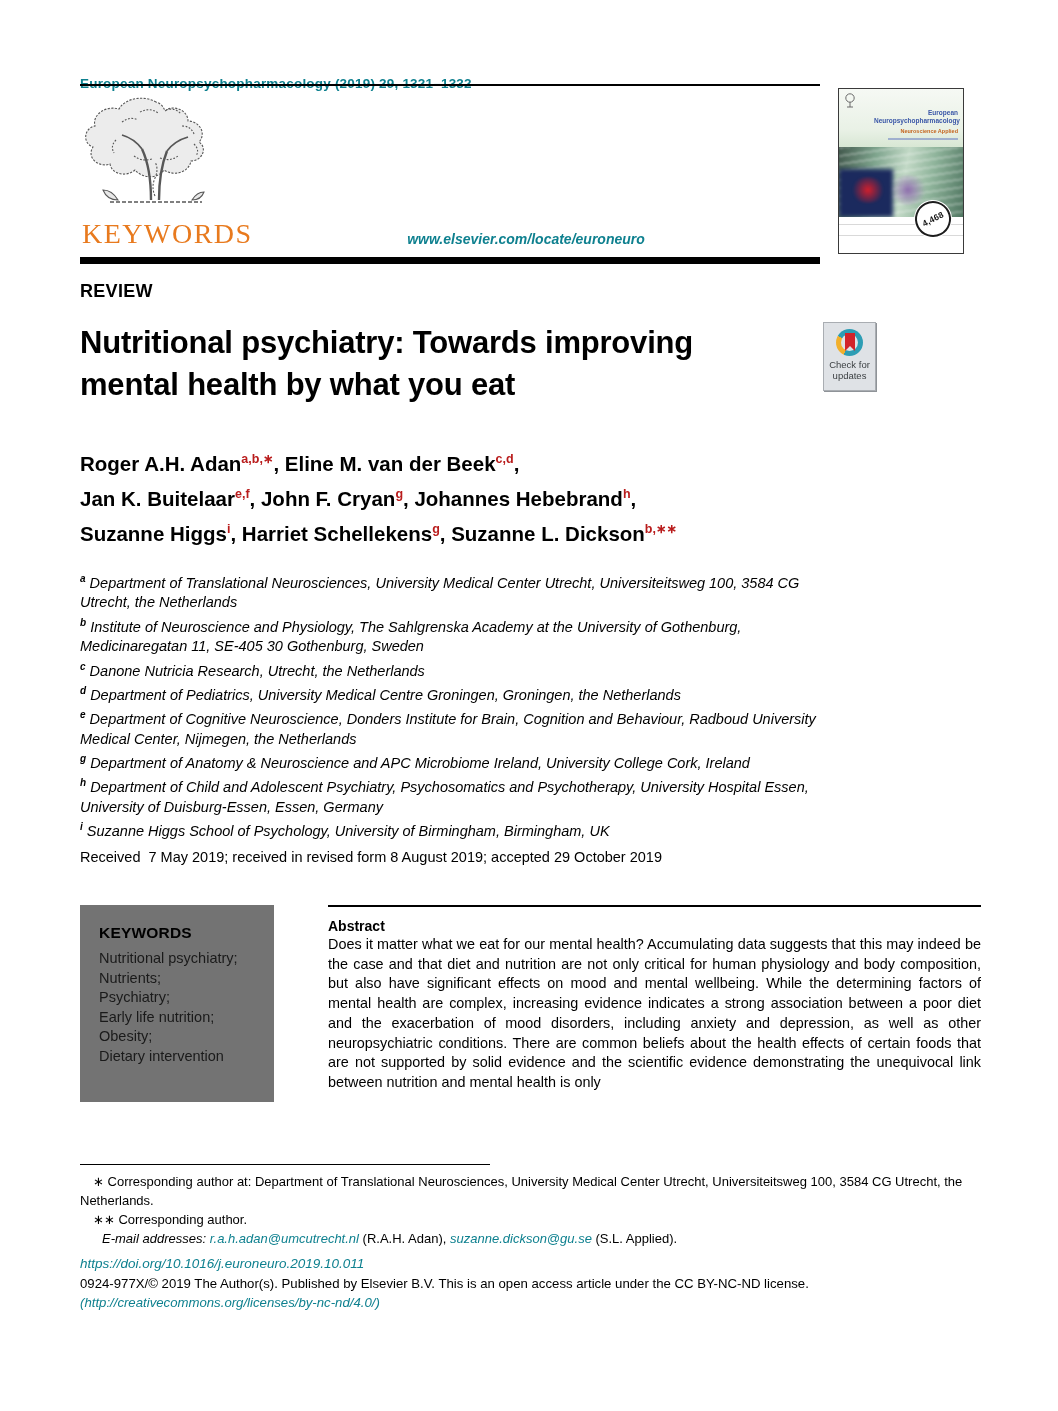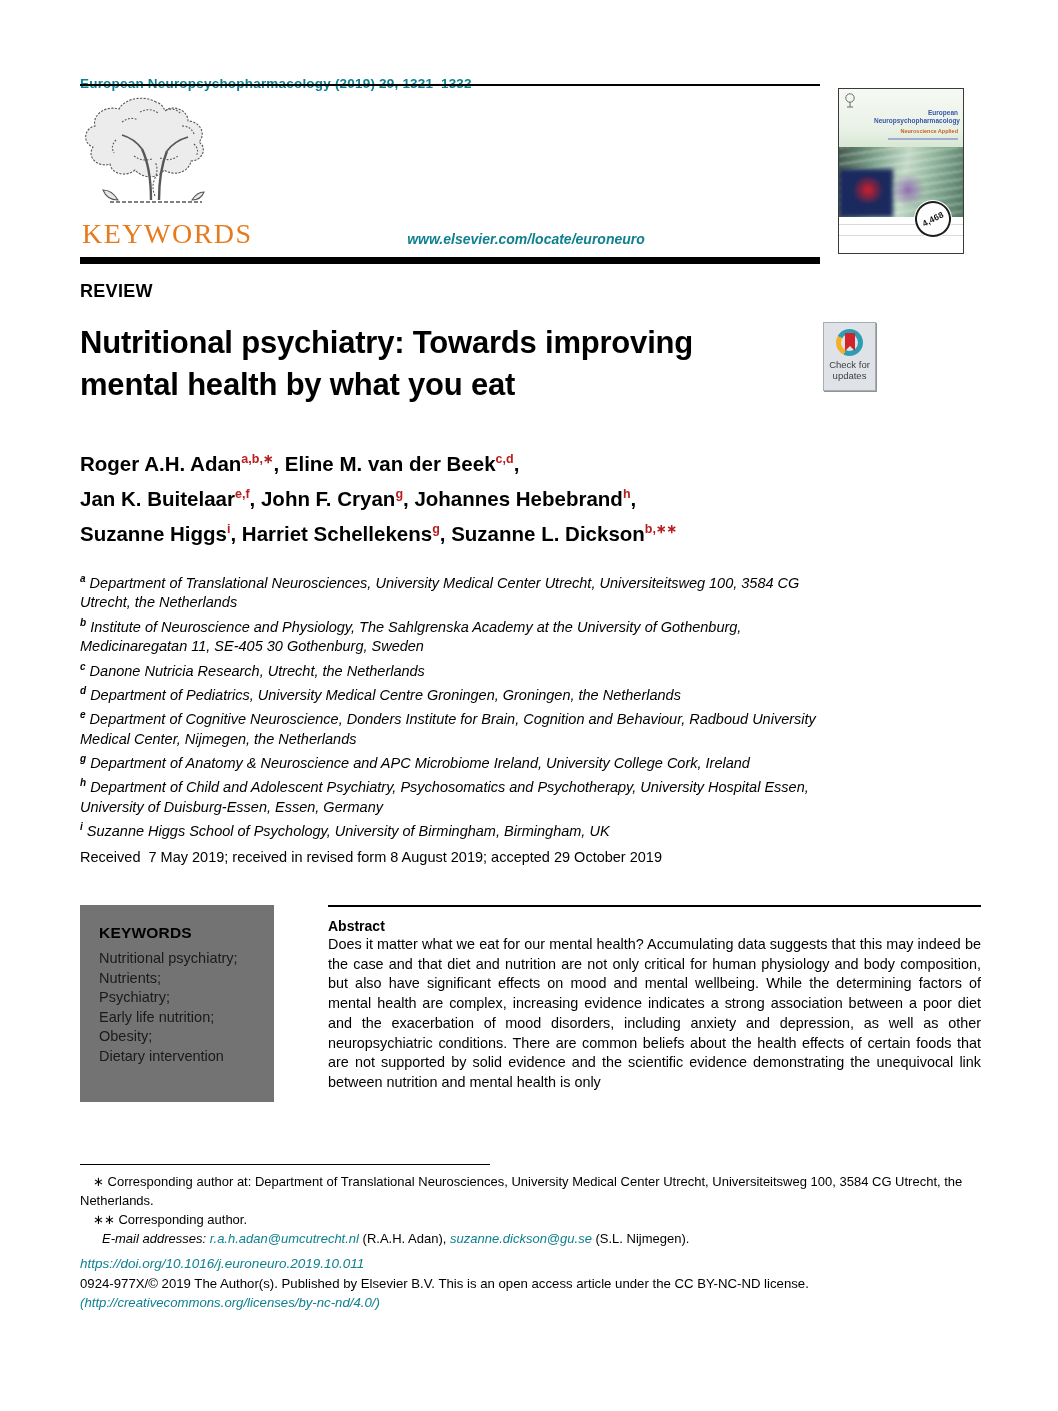--- a/index.html
+++ b/index.html
@@ -195,21 +195,21 @@
     </p>
     <p class="fn-indent">
       <span>∗∗</span>
       <span>Corresponding author.</span>
     </p>
     <p class="fn-email">
       <span class="em-label">E-mail addresses:</span>
       <a class="link">r.a.h.adan@umcutrecht.nl</a>
       <span>(R.A.H. Adan),</span>
       <a class="link">suzanne.dickson@gu.se</a>
-      <span>(S.L. Nijmegen).</span>
+      <span>(S.L. Applied).</span>
     </p>
   </div>
 
   <a class="abs doi link">https://doi.org/10.1016/j.euroneuro.2019.10.011</a>
   <div class="abs copyright">0924-977X/© 2019 The Author(s). Published by Elsevier B.V. This is an open access article under the CC BY-NC-ND license.</div>
   <a class="abs license link">(http://creativecommons.org/licenses/by-nc-nd/4.0/)</a>
 
 </div>
 
 </body></html>

